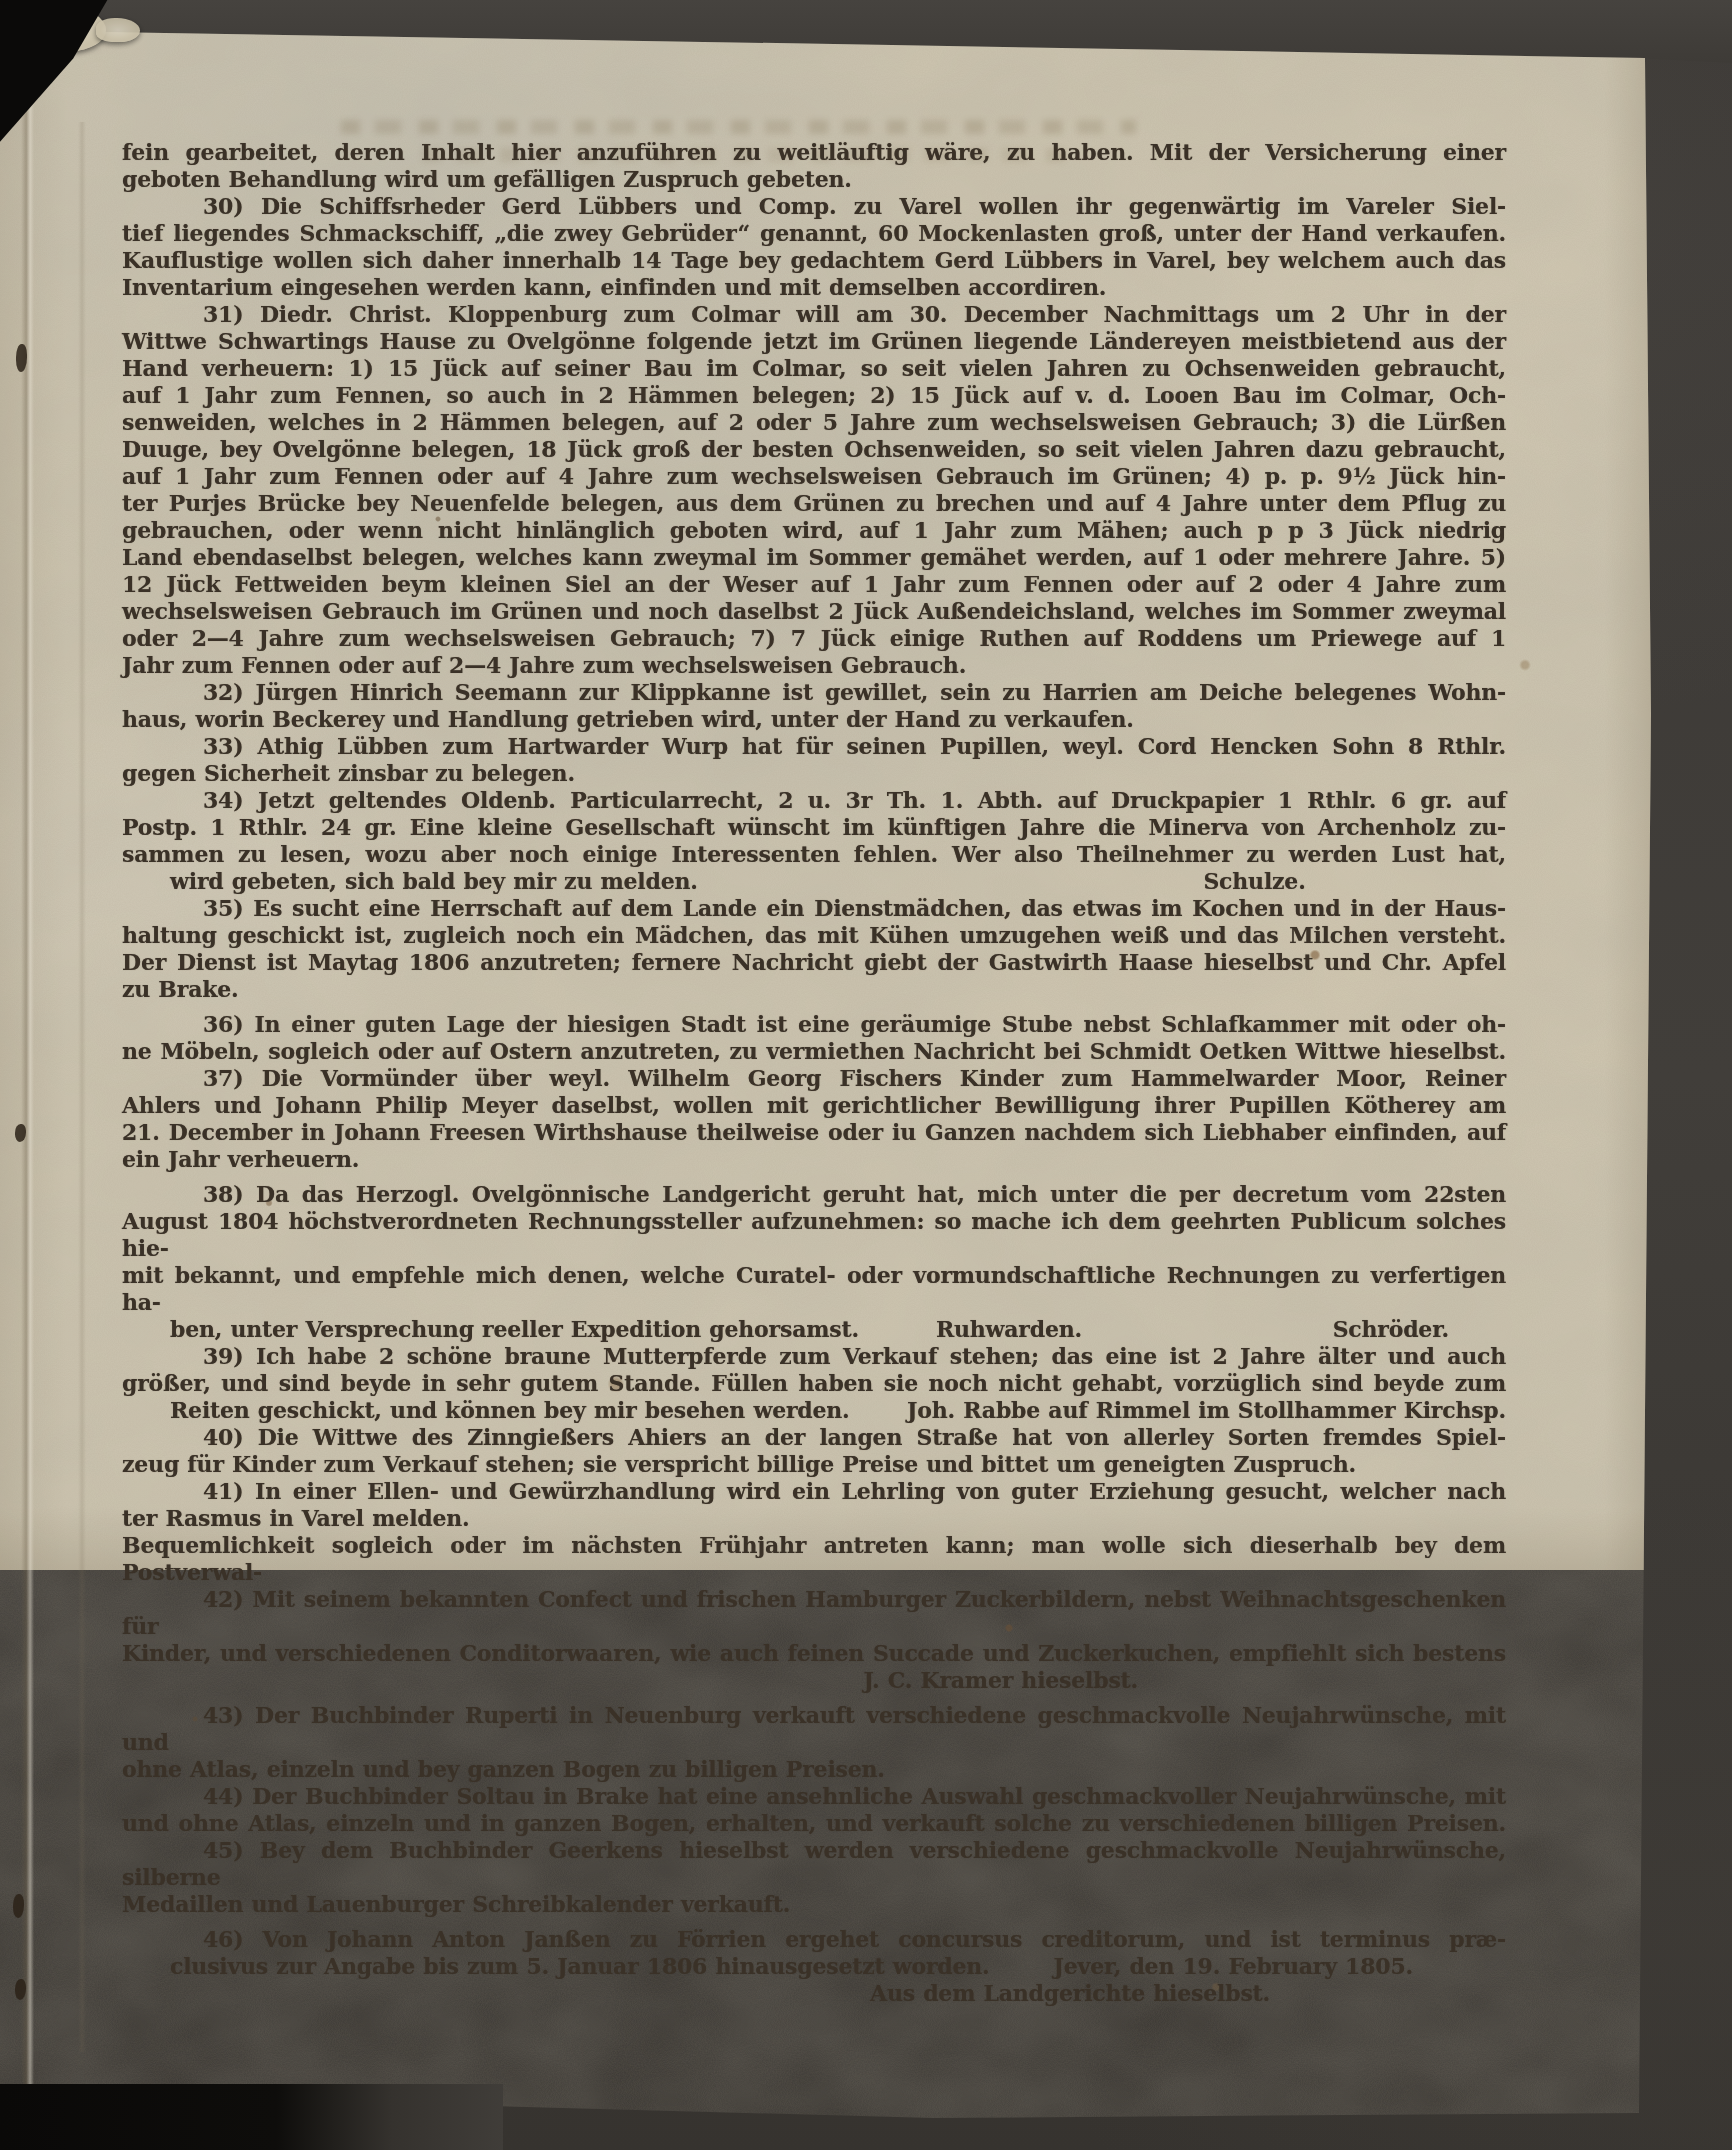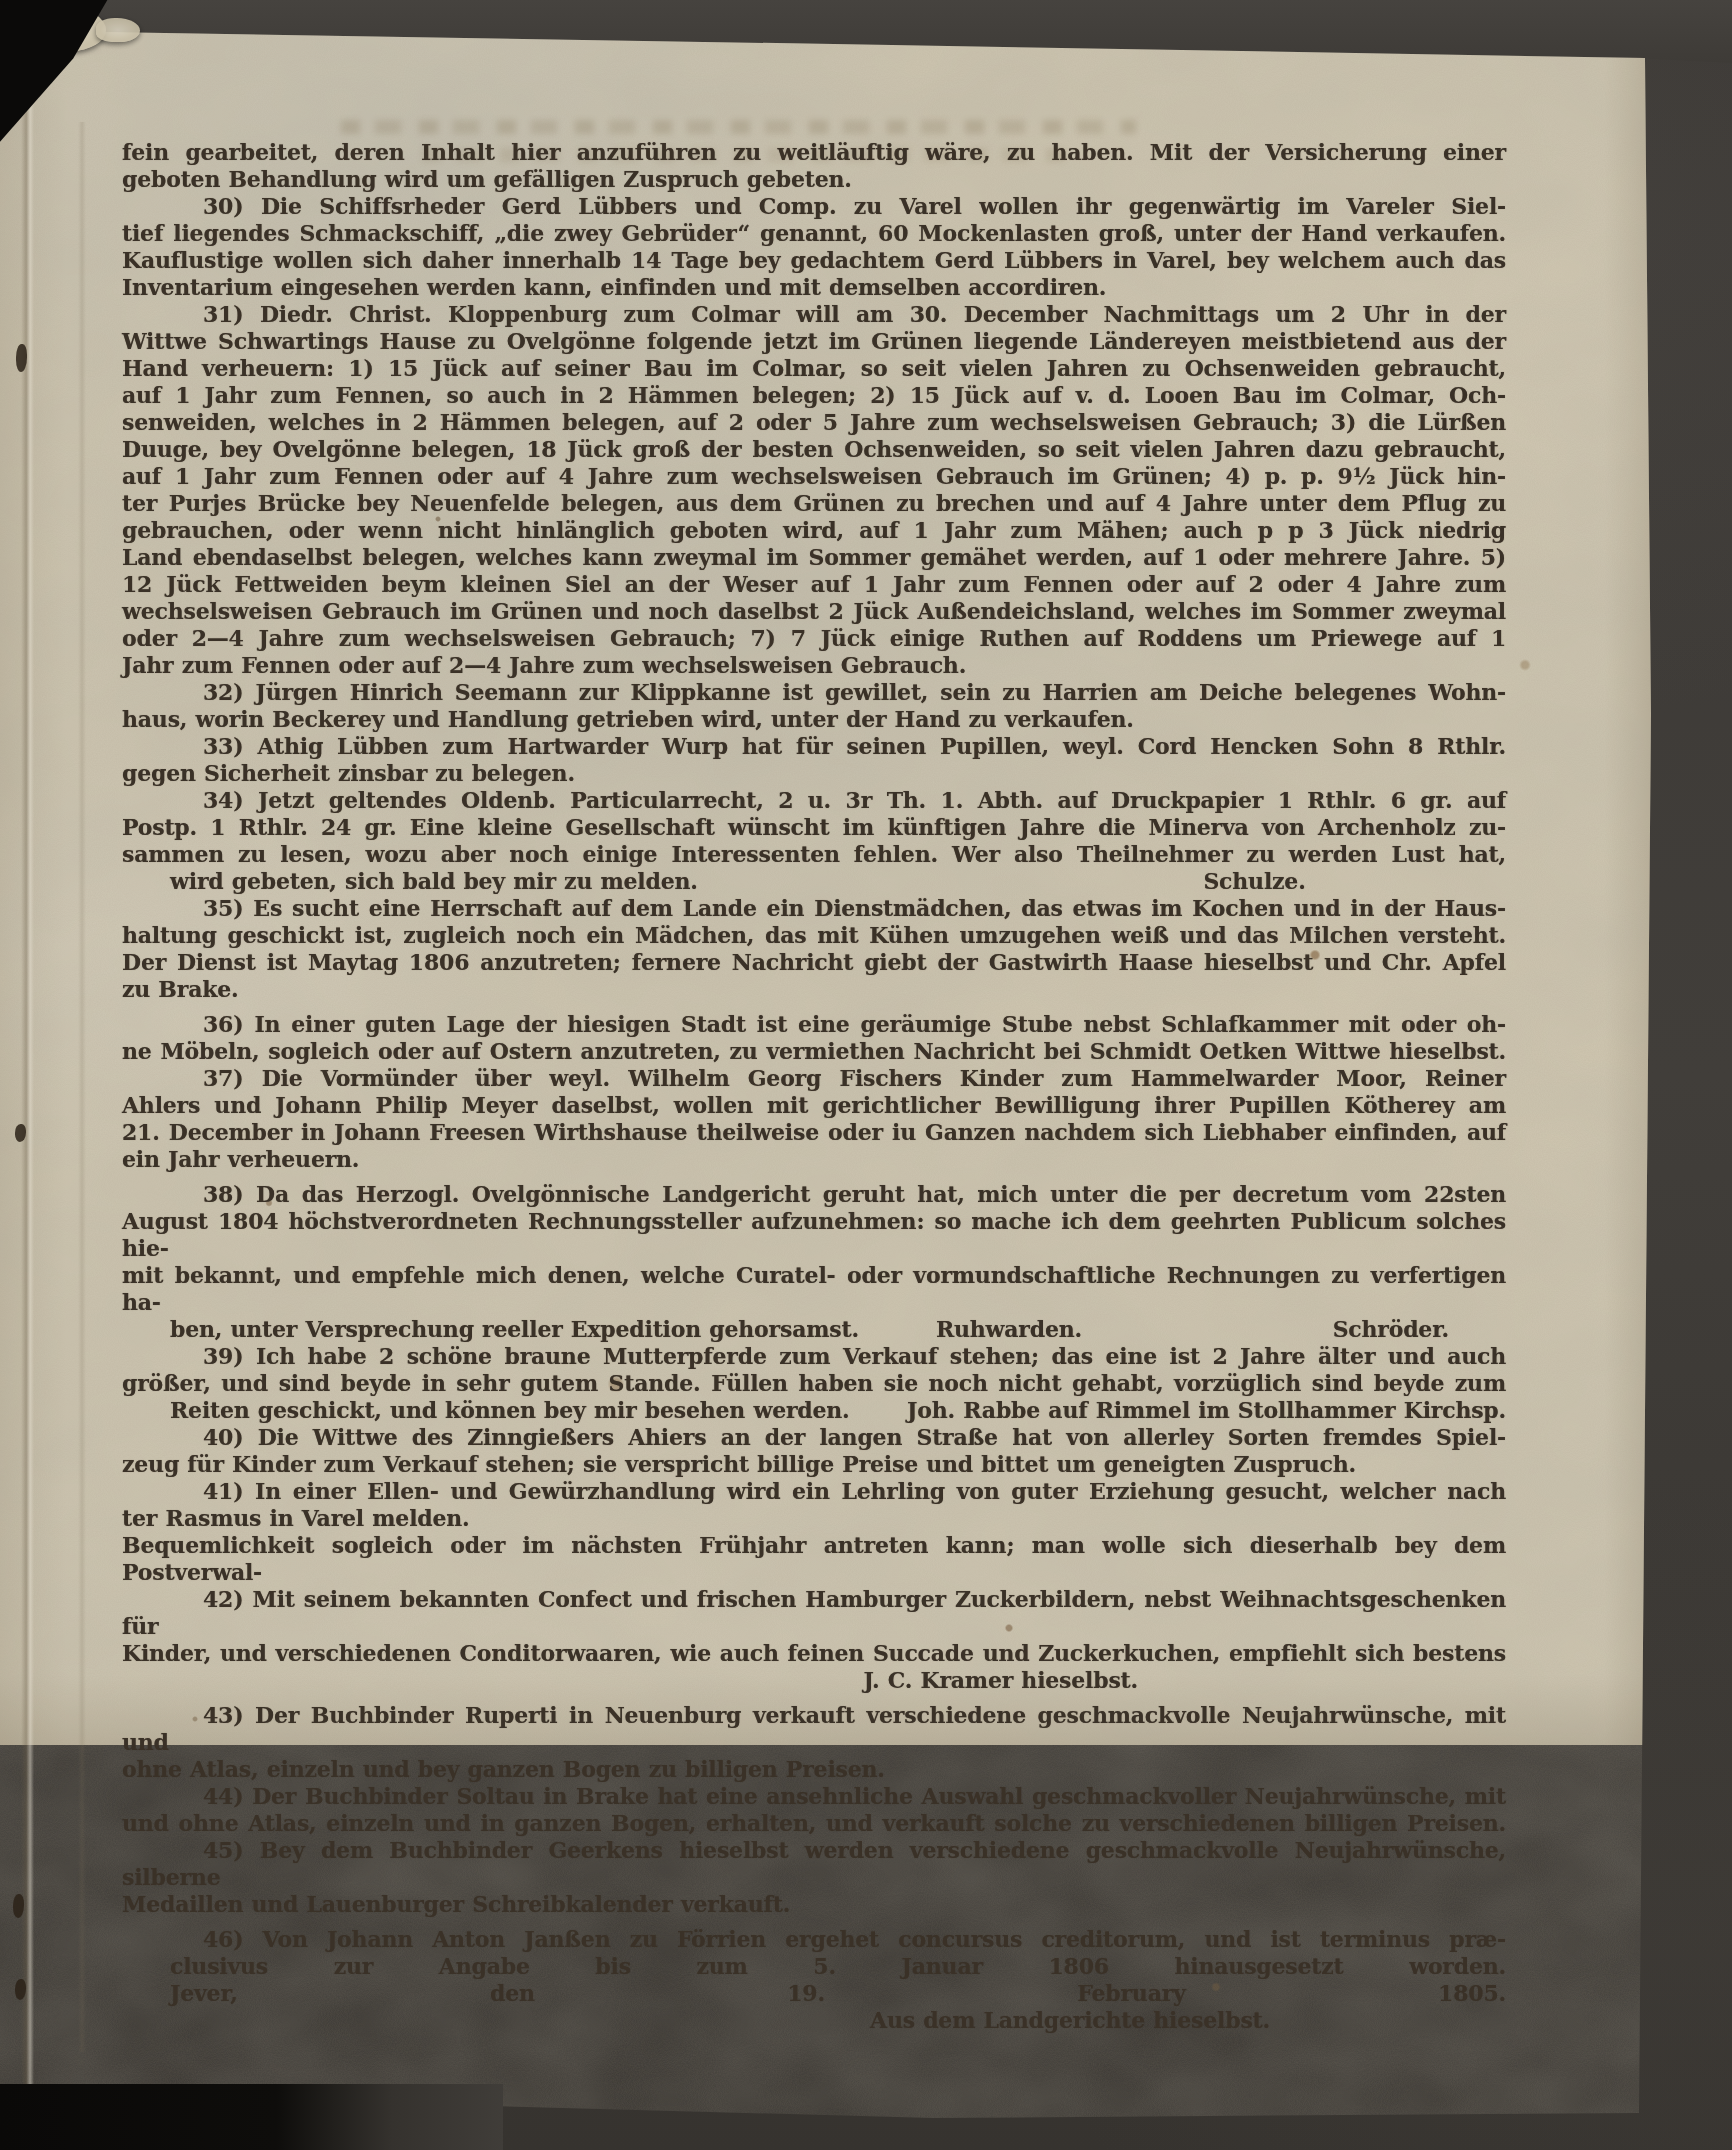--- a/index.html
+++ b/index.html
@@ -15,21 +15,21 @@
   .wedge{position:absolute;background:#0b0a09;}
   .wedge.tl{left:0;top:0;width:122px;height:154px;
     clip-path:polygon(0 0,88% 0,60% 38%,0 92%);}
   .wedge.bl{left:0;top:2084px;width:503px;height:66px;
     background:linear-gradient(90deg,#0a0908 0%,#0e0d0b 55%,#35322e 78%,#403d39 100%);}
   .topband{position:absolute;left:97px;top:0;width:1635px;height:63px;
     background:linear-gradient(180deg,#46433f,#3e3b37);
     clip-path:polygon(0 0,100% 0,100% 100%,94% 92%,0 62%);}
   
   .page{
-    position:absolute;left:0;top:0;width:1654px;height:1745px;
+    position:absolute;left:0;top:0;width:1654px;height:1570px;
     background:
       radial-gradient(730px 422px at 26% 10%, rgba(166,174,178,.20), transparent 70%),
       radial-gradient(892px 568px at 40% 34%, rgba(150,158,160,.14), transparent 70%),
       radial-gradient(568px 405px at 84% 22%, rgba(226,214,190,.30), transparent 72%),
       radial-gradient(649px 487px at 80% 62%, rgba(224,210,182,.26), transparent 72%),
       radial-gradient(730px 405px at 30% 88%, rgba(210,202,182,.25), transparent 70%),
       radial-gradient(487px 308px at 12% 55%, rgba(222,216,202,.30), transparent 70%),
       linear-gradient(90deg, rgba(120,106,80,.16) 0, rgba(120,106,80,0) 4%),
       linear-gradient(270deg, rgba(110,96,70,.22) 0, rgba(110,96,70,0) 3%),
       linear-gradient(0deg, rgba(110,96,70,.20) 0, rgba(110,96,70,0) 4%),
@@ -70,21 +70,21 @@
   .line.l{text-align:left;text-align-last:left;}
   .line.jin{text-indent:81px;}
   .line.c1{text-align:center;text-align-last:center;padding-left:27%;}
   .line.c2{text-align-last:center;padding-left:37%;}
   .line.spsig,.line.spedge,.line.sp3,.line.gap{display:flex;margin-left:48px;}
   .line.spsig{justify-content:space-between;}
   .line.spsig .p1{margin-right:15%;}
   .line.spedge{justify-content:space-between;}
   .line.sp3 .p1{margin-left:77px;margin-right:auto;}
   .line.sp3 .p2{margin-right:57px;}
-  .line.gap{column-gap:64px;flex-direction:column;}
+  .line.gap{column-gap:64px;}
   .line.mt{margin-top:8px;}
 </style>
 </head>
 <body>
 
 <div class="scan">
   <div class="topband"></div>
 
   <div class="page">
 

